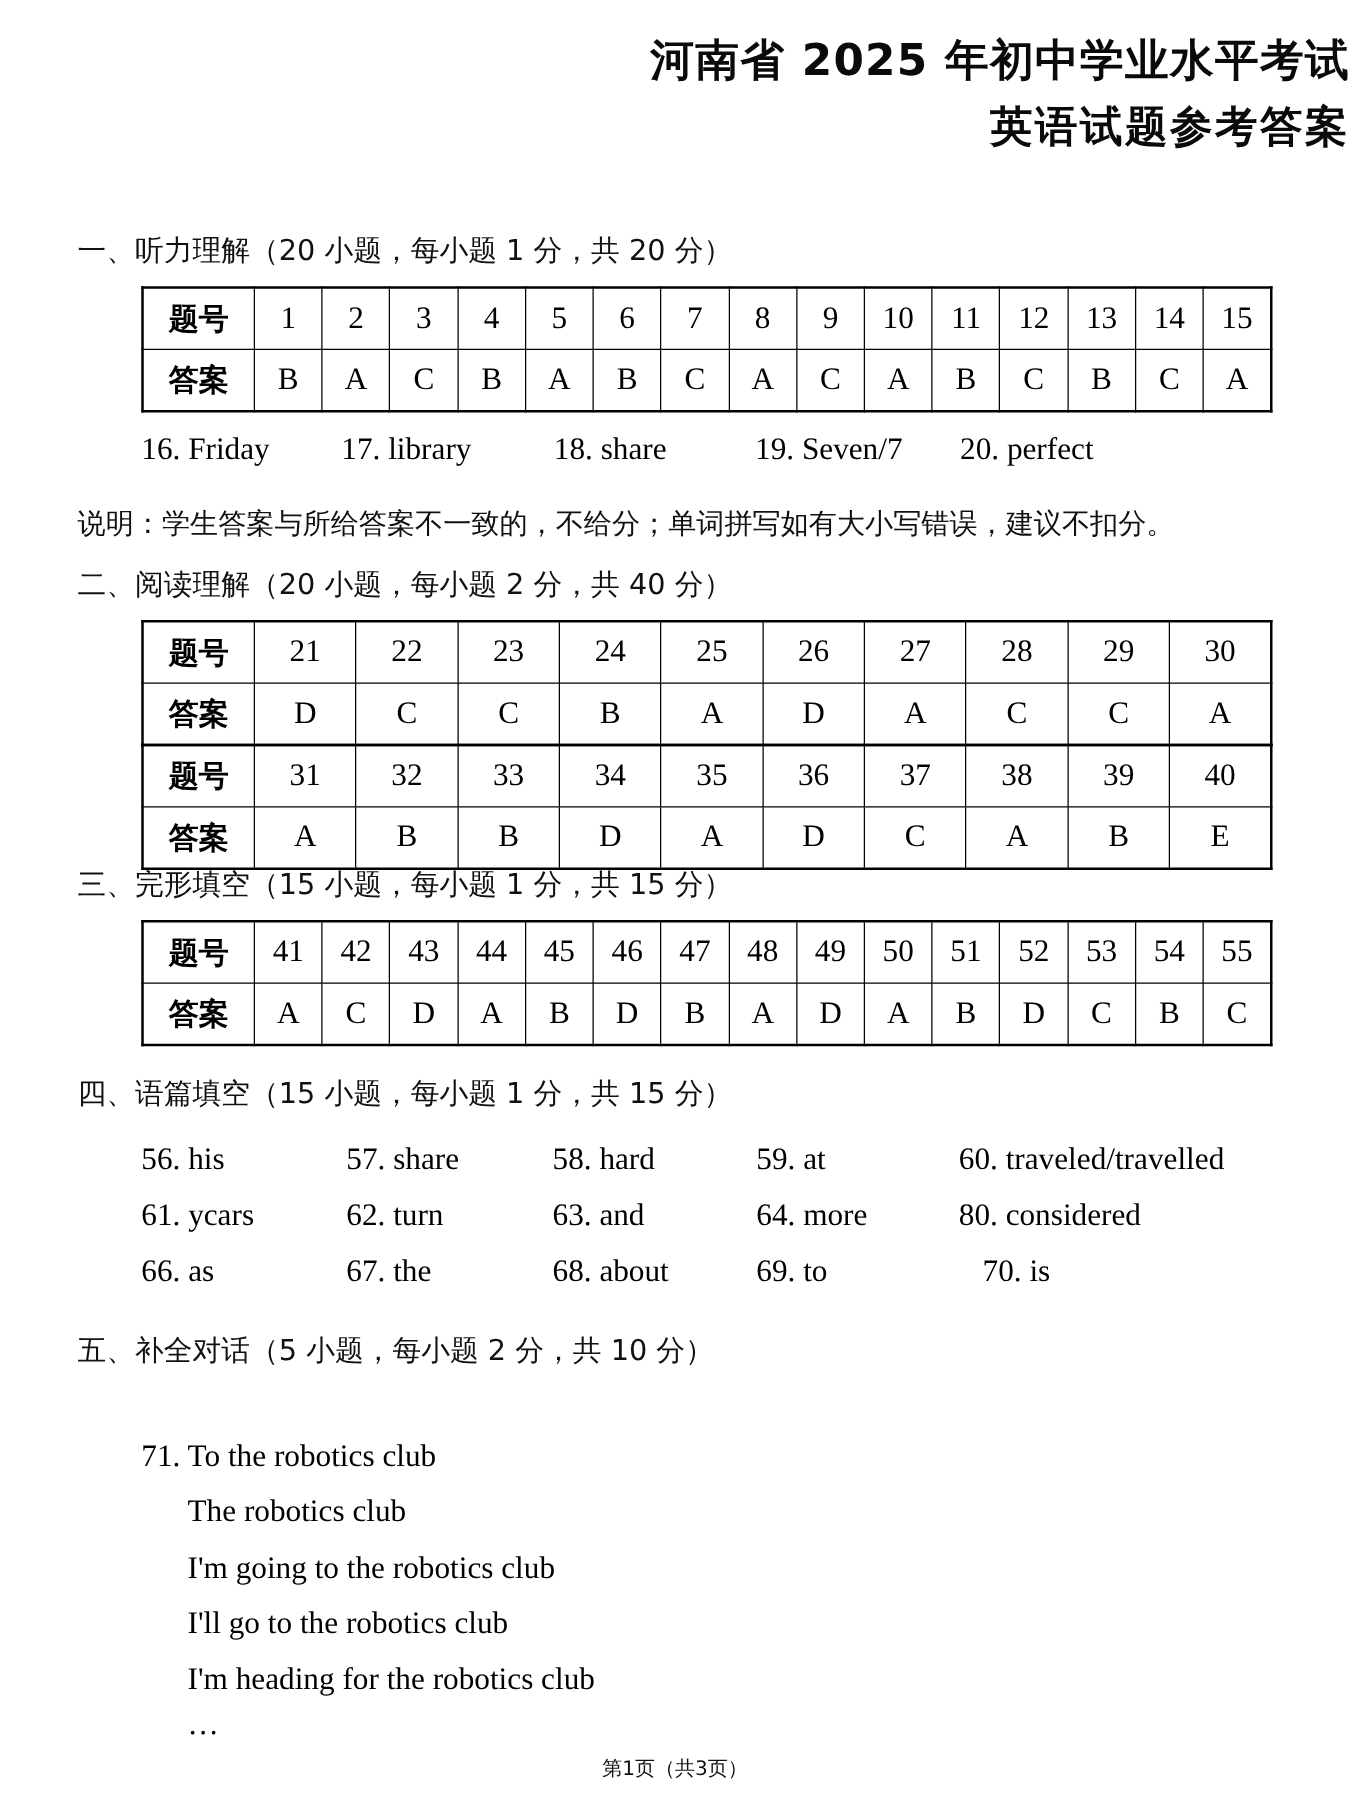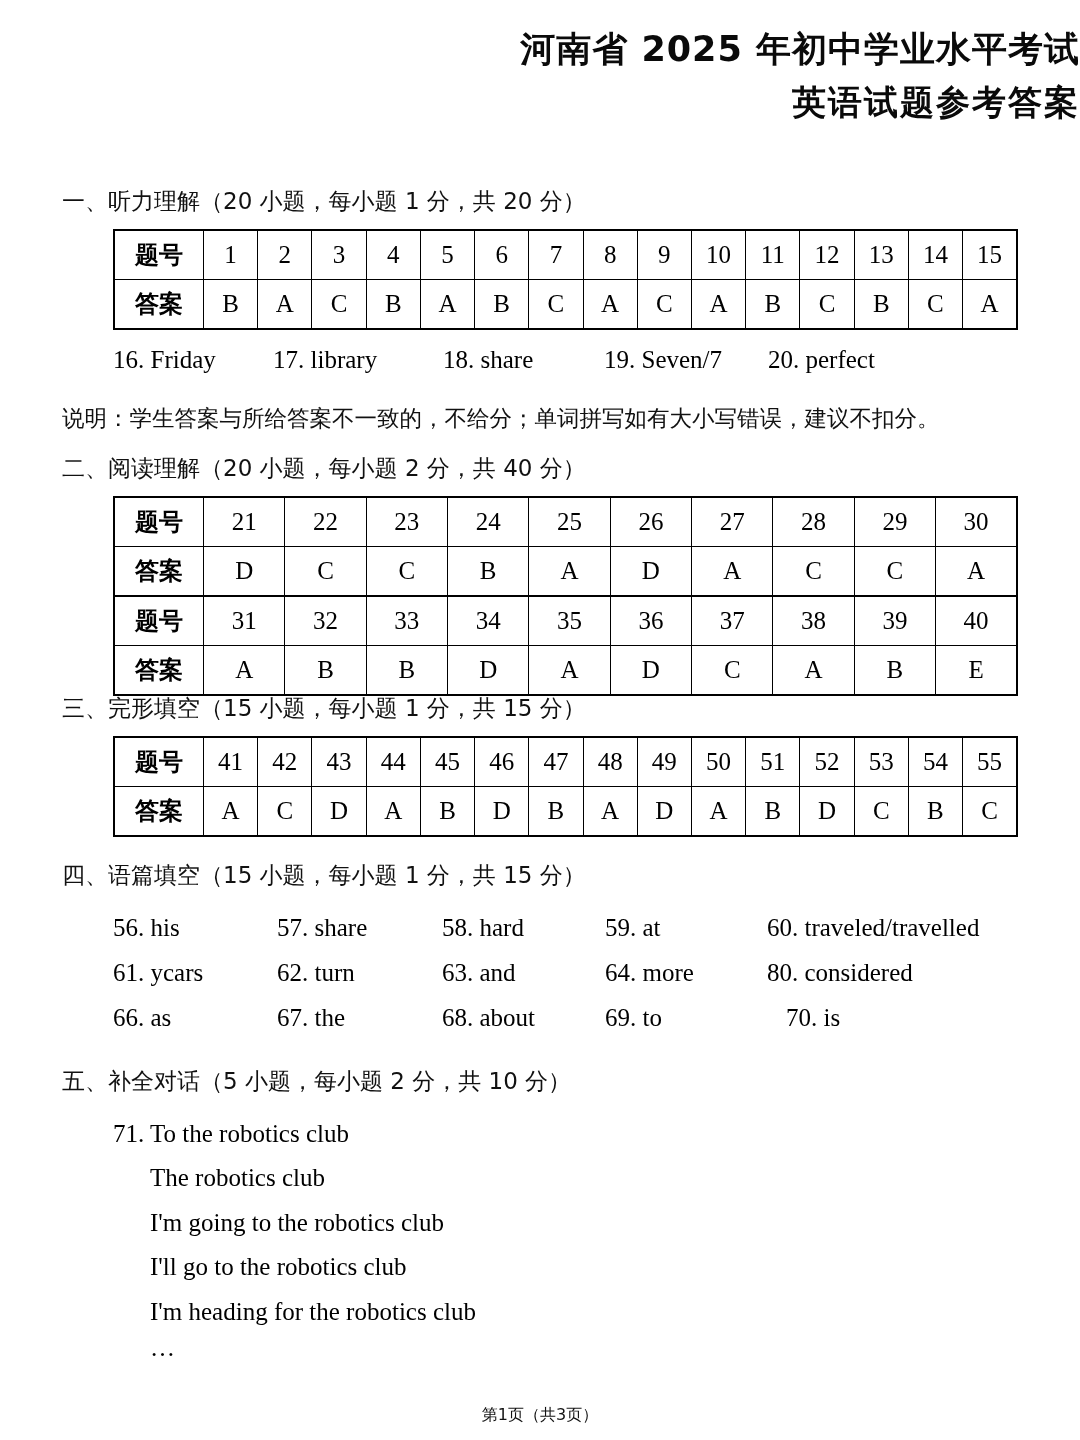--- a/index.html
+++ b/index.html
@@ -327,21 +327,21 @@
       <span class="inline-item" style="left:277px;"><span>67.</span> <span>the</span></span>
       <span class="inline-item" style="left:442px;"><span>68.</span> <span>about</span></span>
       <span class="inline-item" style="left:605px;"><span>69.</span> <span>to</span></span>
       <span class="inline-item" style="left:767px;margin-left:19px;"><span>70.</span> <span>is</span></span>
     </div>
   </div>
 
   <div class="abs" style="top:1068px;left:0;right:0;">
     <div class="section-head">五、补全对话（5 小题，每小题 2 分，共 10 分）</div>
 
-    <div class="q71" style="margin-top:16px;">
+    <div class="q71" style="margin-top:48px;">
       <div class="line">71. To the robotics club</div>
       <div class="line indent">The robotics club</div>
       <div class="line indent">I'm going to the robotics club</div>
       <div class="line indent">I'll go to the robotics club</div>
       <div class="line indent">I'm heading for the robotics club</div>
       <div class="dots">…</div>
     </div>
   </div>
 
   <div class="footer">第1页（共3页）</div>

